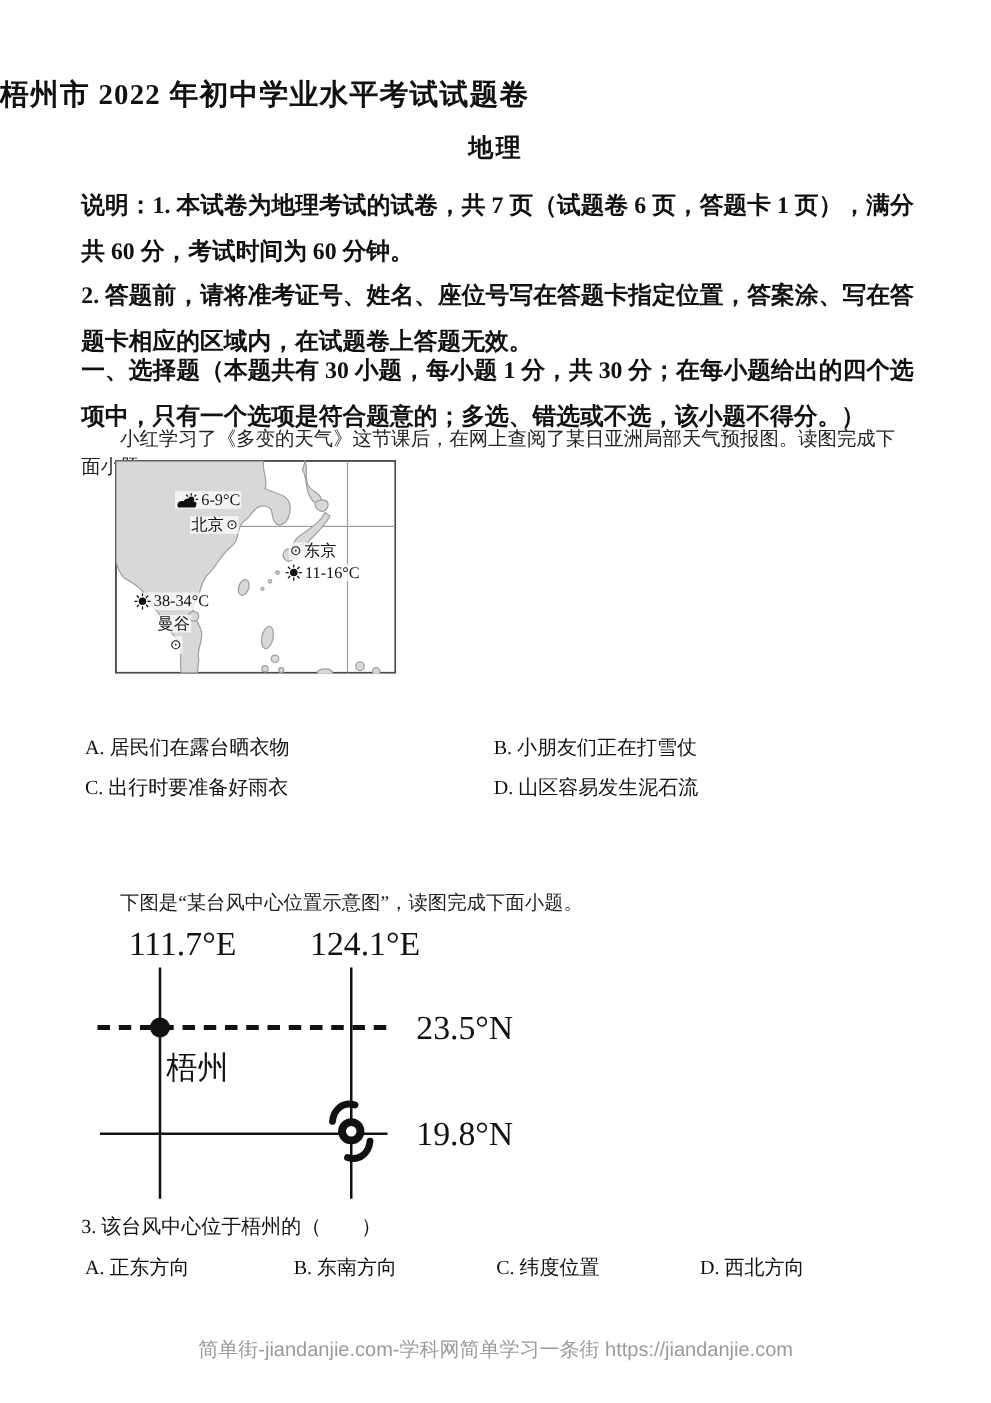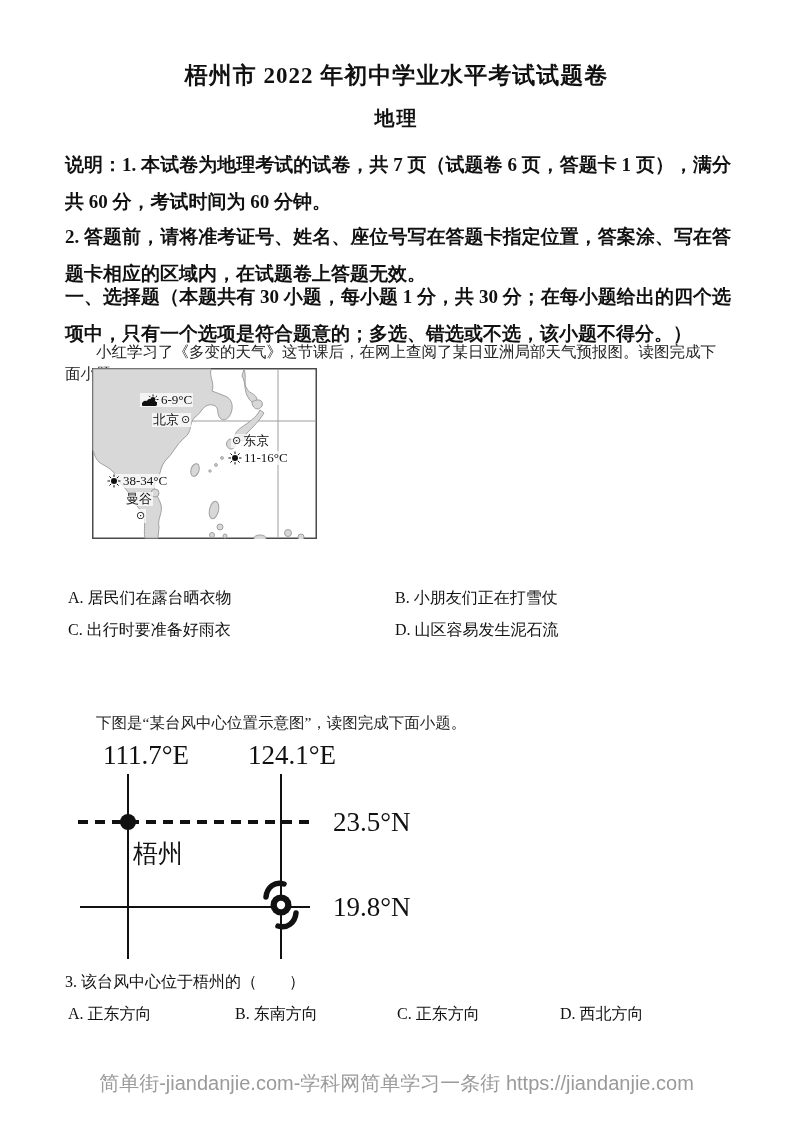--- a/index.html
+++ b/index.html
@@ -2,39 +2,39 @@
 <html><head>
 <meta charset="utf-8">
 <style>
   html,body{margin:0;padding:0;background:#fff;}
   .page{
     position:relative;width:793px;height:1122px;margin:0 auto;
     background:#ffffff;overflow:hidden;color:#111;
     font-family:"Liberation Serif","DejaVu Serif",serif;
   }
   .abs{position:absolute;}
-  .doc-title{top:60px;left:0;width:793px;text-align:center;font-size:23px;font-weight:bold;letter-spacing:1px;}
+  .doc-title{top:60px;left:0;width:793px;text-align:left;font-size:23px;font-weight:bold;letter-spacing:1px;}
   .doc-subject{top:105px;left:0;width:793px;text-align:center;font-size:20px;font-weight:bold;letter-spacing:2px;}
   .para{left:65px;width:666px;font-size:19px;line-height:37px;text-align:justify;}
   .para.bold{font-weight:bold;}
   .passage{left:65px;width:666px;font-size:15.5px;line-height:22px;text-indent:2em;color:#222;}
   .qstem{left:65px;width:666px;font-size:16px;line-height:24px;}
   .optrow{left:65px;width:680px;height:24px;font-size:16px;text-decoration:underline;}
   .optrow .opt{position:absolute;top:0;white-space:nowrap;}
   
   .map-wrap{top:368px;left:76px;width:225px;height:171px;margin-left:16px;}
   .map-wrap svg.basemap{position:absolute;top:0;left:0;}
   .maplabel{position:absolute;white-space:nowrap;font-size:13px;line-height:14px;color:#111;
             background:rgba(255,255,255,.72);padding:0 1px;display:flex;align-items:center;gap:2px;}
   .maplabel .wicon{display:inline-block;line-height:0;}
   .citydot{font-family:"DejaVu Sans",sans-serif;font-size:11px;}
   
   .diagram-wrap{top:738px;left:70px;width:390px;height:228px;}
   .diagram-wrap text{font-family:"Liberation Serif","DejaVu Serif",serif;fill:#111;}
-  .footer{top:1070px;left:0;width:793px;text-align:center;font-size:20px;color:#9a9a9a;
+  .footer{top:1070px;left:0;width:793px;text-align:center;font-size:16px;color:#9a9a9a;
           font-family:"Liberation Sans","DejaVu Sans",sans-serif;}
 </style>
 </head>
 <body>
 
 <div class="page">
 
   <div class="abs doc-title">梧州市 2022 年初中学业水平考试试题卷</div>
   <div class="abs doc-subject">地理</div>
 
@@ -183,19 +183,19 @@
 
       <text x="263" y="93" font-size="27">23.5°N</text>
       <text x="263" y="178" font-size="27">19.8°N</text>
     </svg>
   </div>
 
   <div class="abs qstem" style="top:970px">3. 该台风中心位于梧州的（　　）</div>
   <div class="abs optrow" style="top:1004px">
     <span class="opt" style="left:3px">A. 正东方向</span>
     <span class="opt" style="left:170px">B. 东南方向</span>
-    <span class="opt" style="left:332px">C. 正东方向</span>
+    <span class="opt" style="left:332px">C. 纬度位置</span>
     <span class="opt" style="left:495px">D. 西北方向</span>
   </div>
 
   <div class="abs footer">简单街-jiandanjie.com-学科网简单学习一条街 https://jiandanjie.com</div>
 
 </div>
 
 </body></html>

